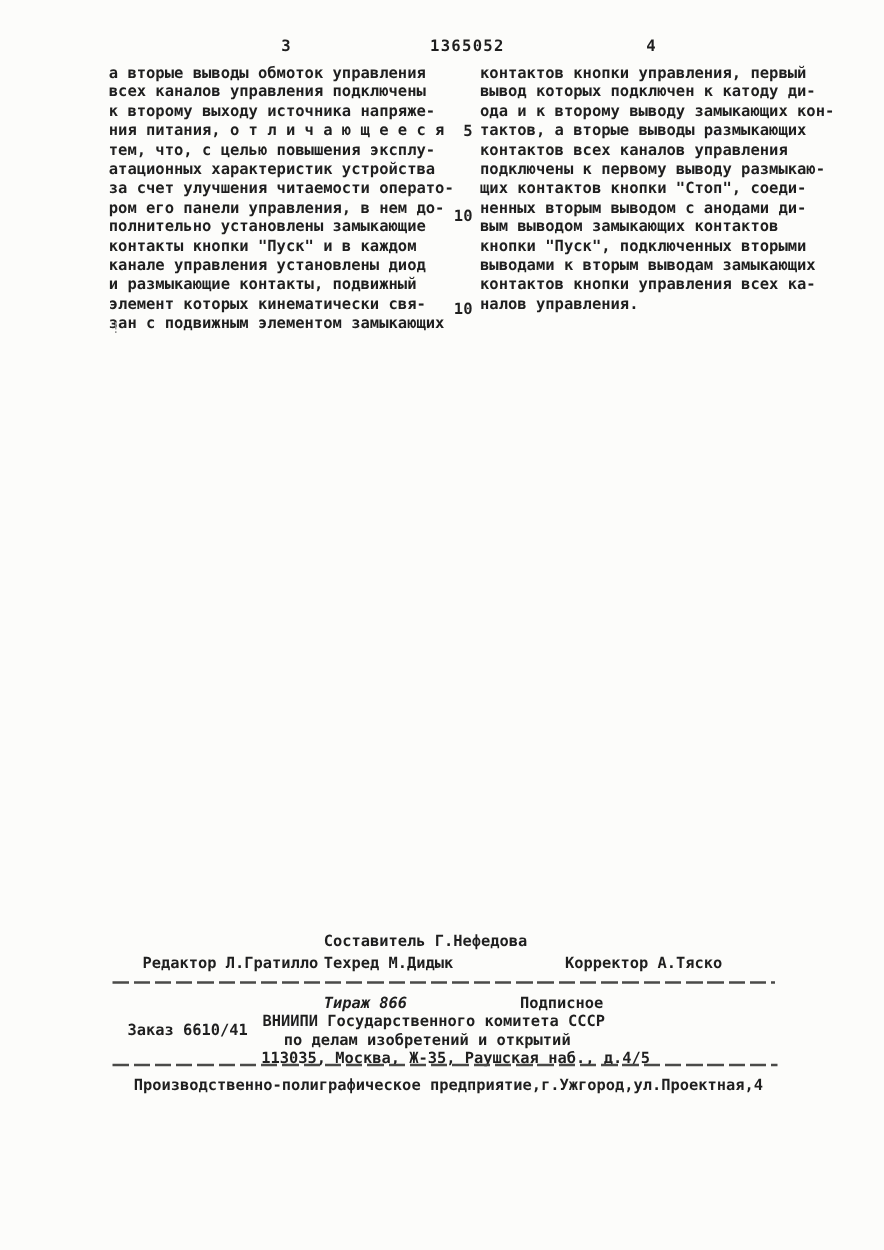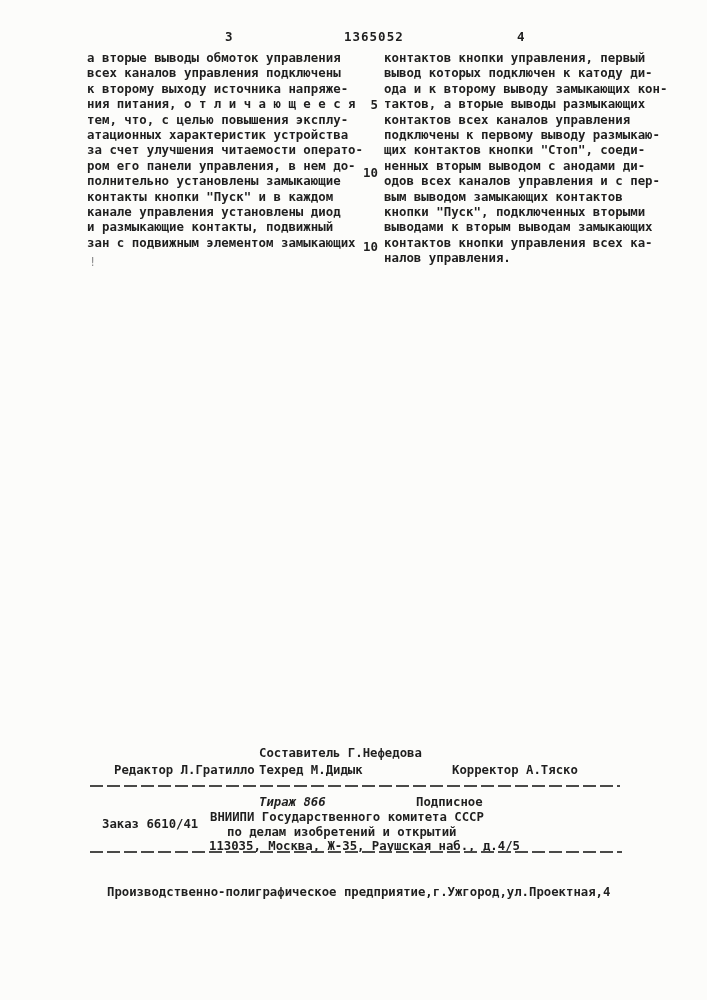--- a/index.html
+++ b/index.html
@@ -74,21 +74,21 @@
   .f-compiler     { left: 259px; top: 746px; }
   .f-editor       { left: 114px; top: 763px; }
   .f-techred      { left: 259px; top: 763px; }
   .f-proofreader  { left: 452px; top: 763px; }
   .f-order        { left: 102px; top: 795px; margin-top: 22px; }
   .f-printrun     { left: 259px; top: 795px; font-style: italic; }
   .f-subscription { left: 416px; top: 795px; }
   .f-org1         { left: 210px; top: 810px; }
   .f-org2         { left: 227px; top: 825px; }
   .f-org3         { left: 209px; top: 839px; }
-  .f-printer      { left: 107px; top: 861px; margin-top: 24px; }
+  .f-printer      { left: 107px; top: 861px; }
 
   .rule {
     position: absolute;
     height: 2px;
     background: repeating-linear-gradient(90deg,
       #4a4a48 0px, #4a4a48 13px,
       transparent 13px, transparent 17px);
   }
   .rule-1 { left: 90px; top: 785px; width: 530px; }
   .rule-2 { left: 90px; top: 851px; width: 532px; }
@@ -108,33 +108,33 @@
     <div class="tline">к второму выходу источника напряже-</div>
     <div class="tline">ния питания, о т л и ч а ю щ е е с я</div>
     <div class="tline">тем, что, с целью повышения эксплу-</div>
     <div class="tline">атационных характеристик устройства</div>
     <div class="tline">за счет улучшения читаемости операто-</div>
     <div class="tline">ром его панели управления, в нем до-</div>
     <div class="tline">полнительно установлены замыкающие</div>
     <div class="tline">контакты кнопки "Пуск" и в каждом</div>
     <div class="tline">канале управления установлены диод</div>
     <div class="tline">и размыкающие контакты, подвижный</div>
+    <div class="tline">элемент которых кинематически свя-</div>
     <div class="tline">зан с подвижным элементом замыкающих</div>
   </div>
 
   <div class="col col-right">
     <div class="tline">контактов кнопки управления, первый</div>
     <div class="tline">вывод которых подключен к катоду ди-</div>
     <div class="tline">ода и к второму выводу замыкающих кон-</div>
     <div class="tline">тактов, а вторые выводы размыкающих</div>
     <div class="tline">контактов всех каналов управления</div>
     <div class="tline">подключены к первому выводу размыкаю-</div>
     <div class="tline">щих контактов кнопки "Стоп", соеди-</div>
     <div class="tline">ненных вторым выводом с анодами ди-</div>
-    <div class="tline">одов всех каналов управления и с пер-</div>
     <div class="tline">вым выводом замыкающих контактов</div>
     <div class="tline">кнопки "Пуск", подключенных вторыми</div>
     <div class="tline">выводами к вторым выводам замыкающих</div>
     <div class="tline">контактов кнопки управления всех ка-</div>
     <div class="tline">налов управления.</div>
   </div>
 
   <div class="gutter">
     <span class="marker m5">5</span>
     <span class="marker m10">10</span>

